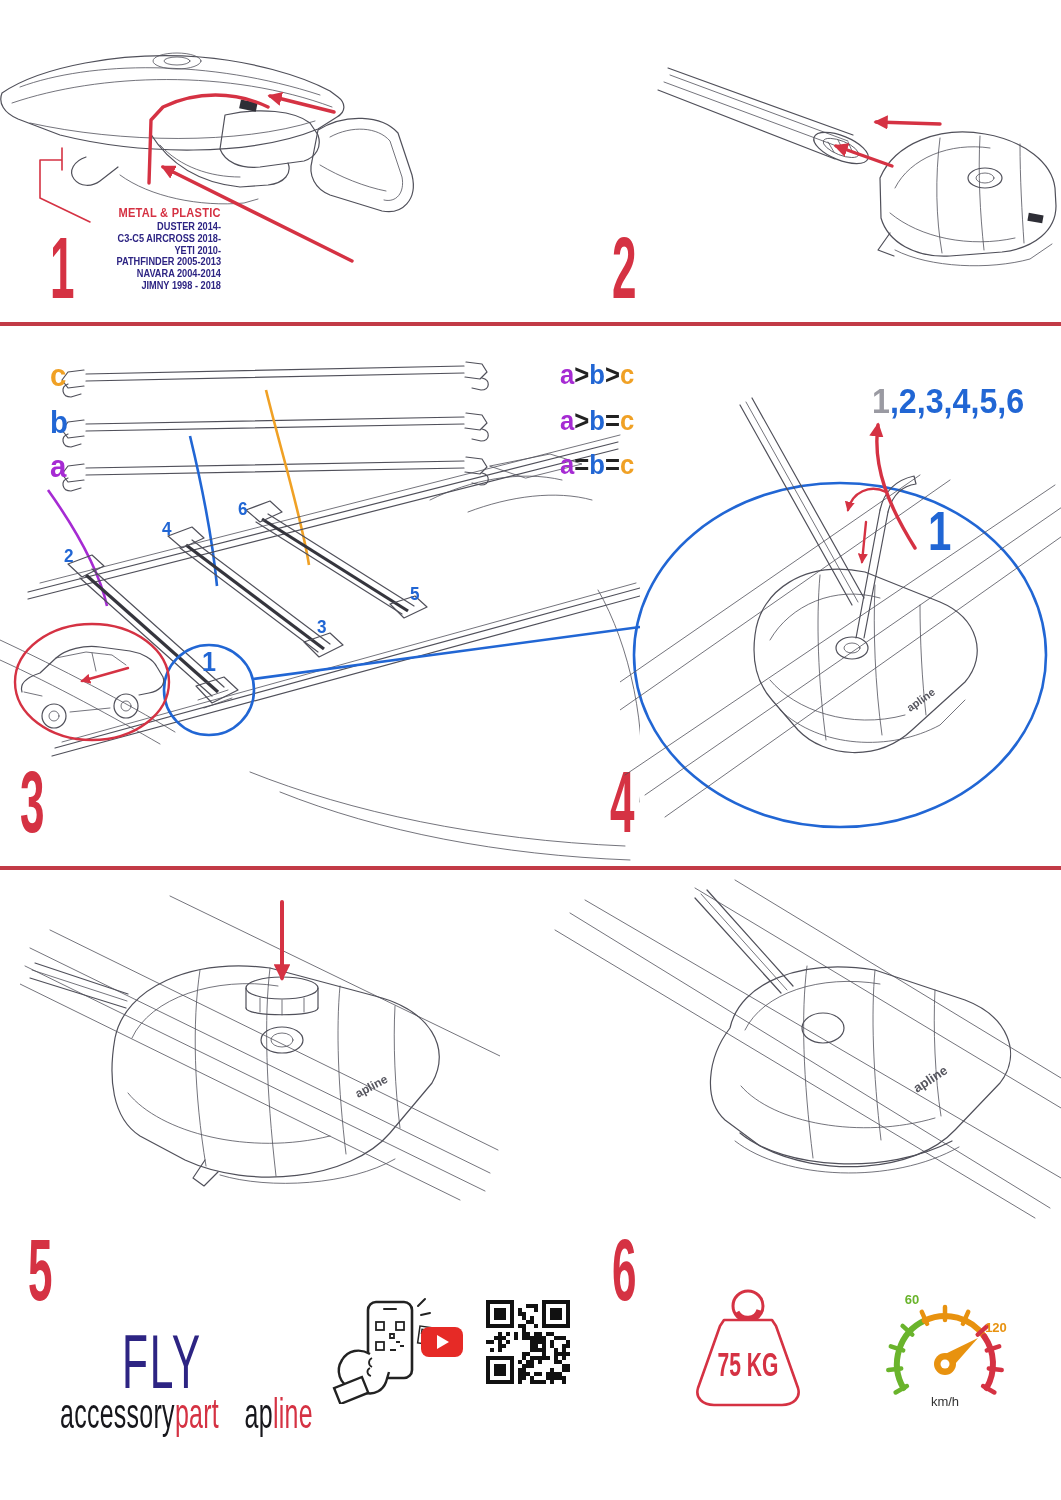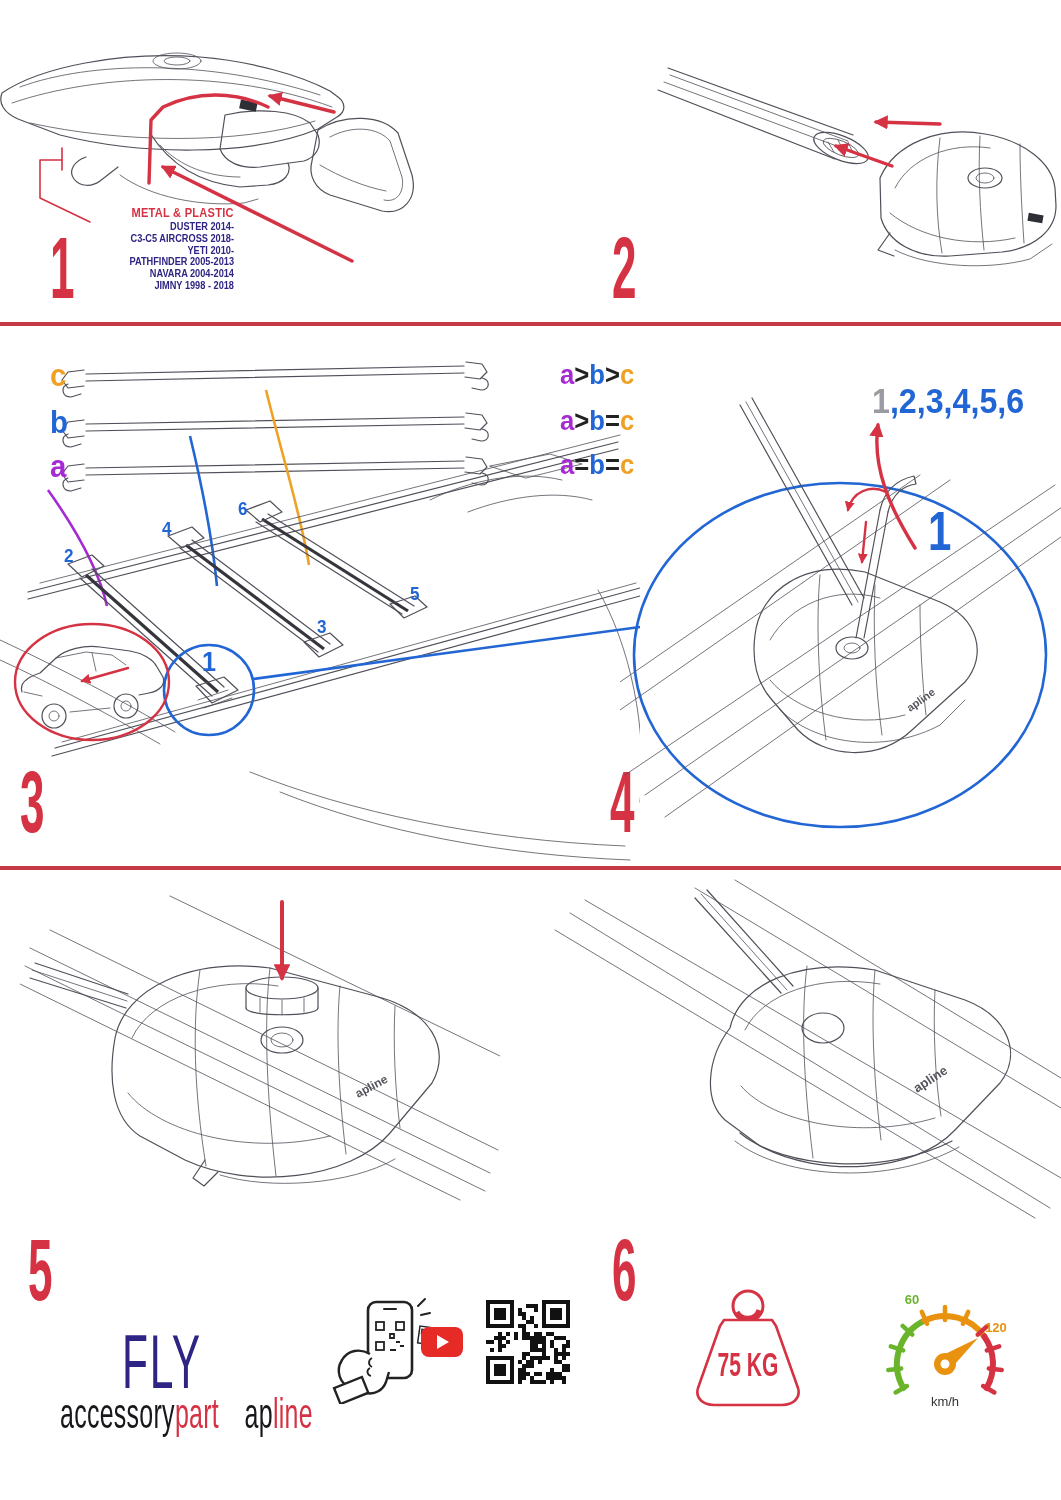--- a/index.html
+++ b/index.html
@@ -2,21 +2,21 @@
 <html style="--red: #d53243; --divider: #c23a46; --navy: #2d2483; --blue: #2166d4; --purple: #a62bd3; --orange: #f0a125; --gray: #9a9aa2; --green: #6ab42c; --speedo_orange: #e8920f; --line: #50505a; --youtube: #e62a26;"><head>
 <meta charset="utf-8">
 <style>
   html,body{margin:0;padding:0;background:#e8e8e8;}
   .canvas{position:relative;width:1061px;height:1500px;background:#fff;overflow:hidden;
           font-family:"Liberation Sans",sans-serif;color:#1f1f24;}
   .abs{position:absolute;}
   .stepnum{font-weight:700;color:var(--red);font-size:88px;line-height:.78;
            display:inline-block;transform:scaleX(.5);transform-origin:left top;}
   .divider{position:absolute;left:0;width:1061px;height:4px;background:var(--divider);}
-  .mp-block{position:absolute;left:84px;top:203px;width:150px;text-align:right;}
+  .mp-block{position:absolute;left:71px;top:203px;width:150px;text-align:right;}
   .mp-title{color:var(--red);font-weight:700;font-size:13.5px;letter-spacing:.3px;
             display:inline-block;transform:scaleX(.82);transform-origin:right top;}
   .model-line{color:var(--navy);font-weight:700;font-size:11.5px;line-height:11.8px;
               transform:scaleX(.8);transform-origin:right top;}
   .barlabel{font-weight:700;font-size:32px;line-height:1;display:inline-block;
             transform:scaleX(.92);transform-origin:left top;}
   .cmp{position:absolute;left:560px;font-weight:700;font-size:27px;line-height:1;
        display:flex;transform:scaleX(.95);transform-origin:left top;}
   .ca{color:var(--purple)} .cb{color:var(--blue)} .cc{color:var(--orange)} .cop{color:#222;}
   .roofnum{position:absolute;color:var(--blue);font-weight:700;font-size:19px;line-height:1;

